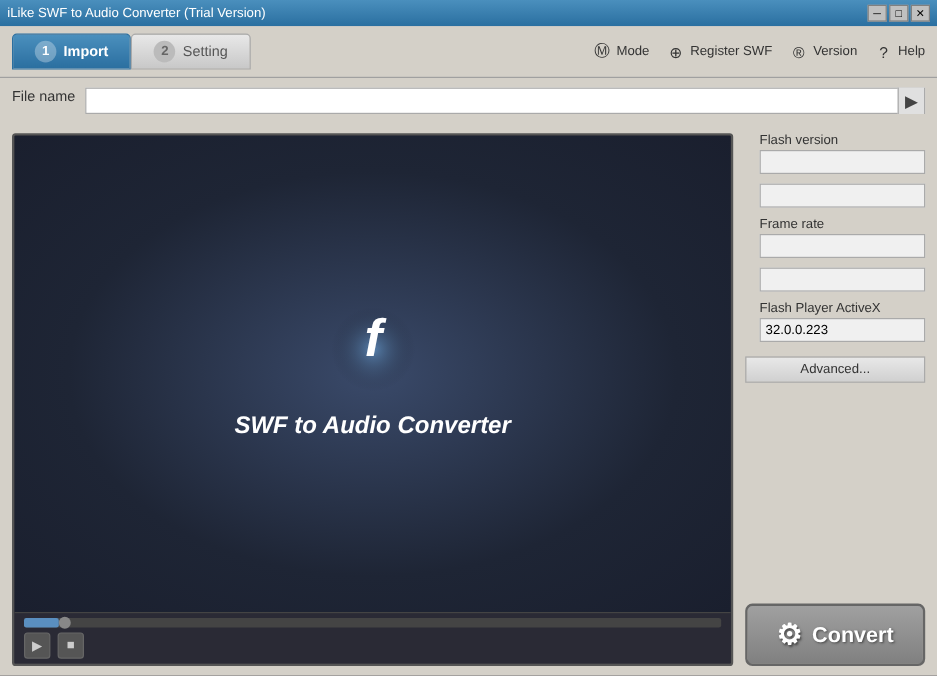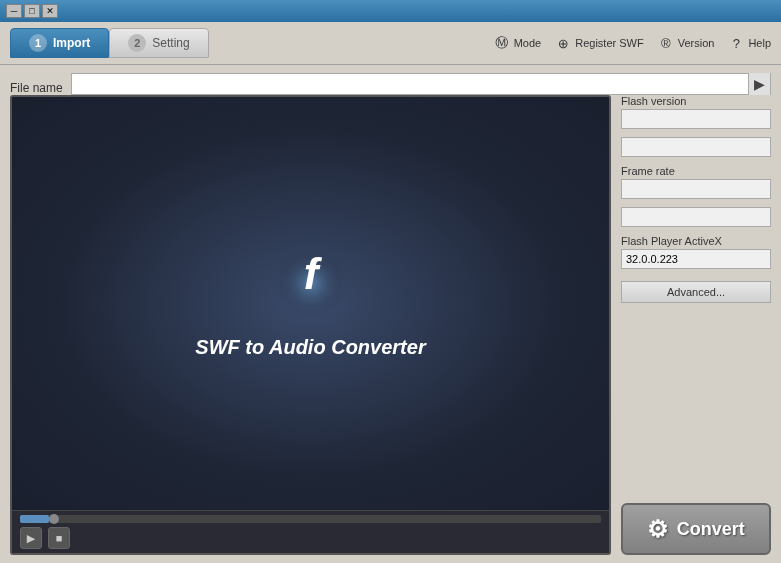--- a/index.html
+++ b/index.html
@@ -130,23 +130,23 @@
     .content-area {
       display: flex;
       flex-direction: column;
       flex: 1;
       padding: 8px 10px;
     }
 
     
     .filename-row {
       display: flex;
-      align-items: flex-end;
+      align-items: flex-start;
       gap: 8px;
-      margin-bottom: 0;
+      margin-bottom: 16px;
     }
     .filename-label {
       font-size: 12px;
       color: #333;
       white-space: nowrap;
     }
     .filename-input-wrap {
       flex: 1;
       display: flex;
       align-items: center;
@@ -267,20 +267,21 @@
 
     
     .right-panel {
       width: 150px;
       display: flex;
       flex-direction: column;
       gap: 0;
     }
     .info-group {
       margin-bottom: 8px;
+      margin-left: 12px;
     }
     .info-label {
       font-size: 11px;
       color: #333;
       margin-bottom: 2px;
     }
     .info-input {
       width: 100%;
       height: 20px;
       border: 1px solid #aaa;
@@ -329,20 +330,21 @@
       text-shadow: 1px 1px 2px rgba(0,0,0,0.5);
     }
     .convert-icon {
       font-size: 24px;
     }
   </style>
 </head>
 <body>
 
 <div class="title-bar">
+  <span class="title-bar-text">iLike SWF to Audio Converter (Trial Version)</span>
   <div class="title-bar-buttons">
     <div class="title-btn">─</div>
     <div class="title-btn">□</div>
     <div class="title-btn">✕</div>
   </div>
 </div>
 
 <div class="main-window">
 
   <div class="toolbar">

